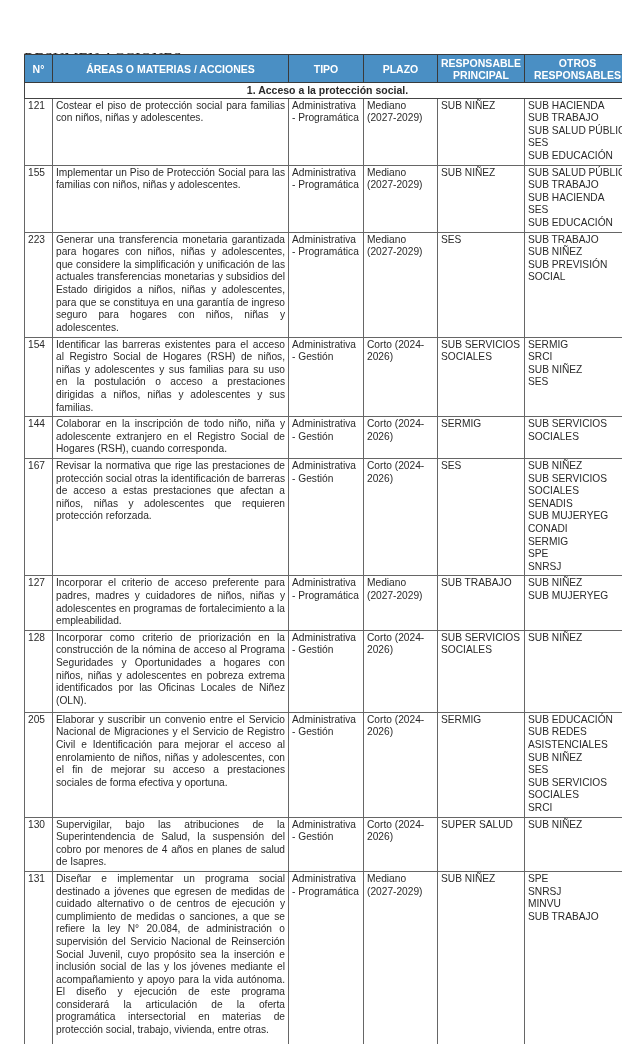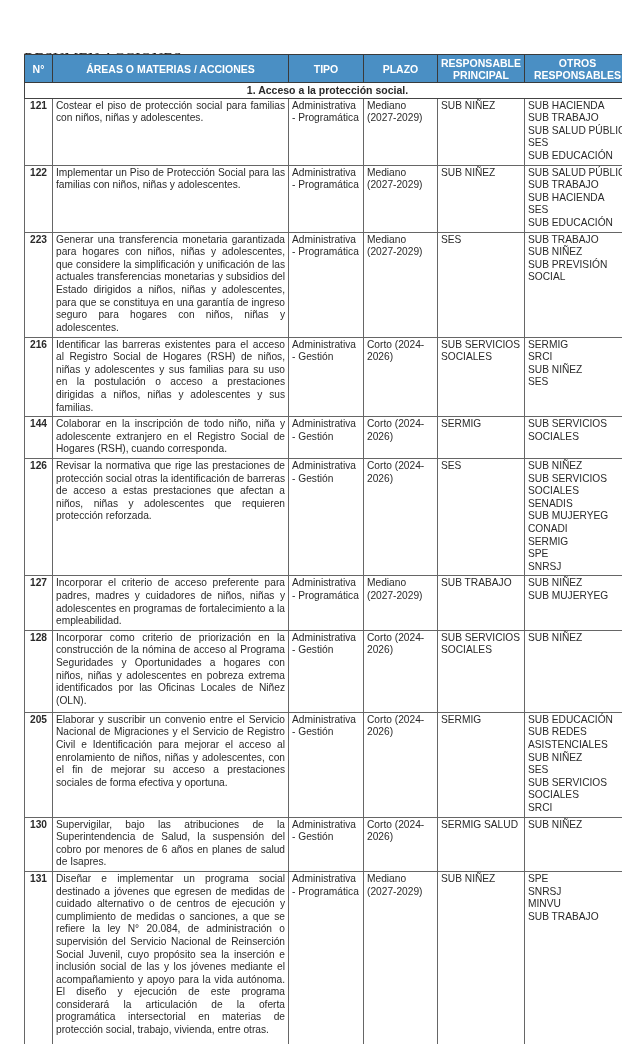--- a/index.html
+++ b/index.html
@@ -1,21 +1,21 @@
 <!DOCTYPE html>
 <html><head>
 <meta charset="utf-8">
 <style>
   html, body { margin: 0; padding: 0; background: #ffffff; }
   body { width: 622px; height: 1044px; position: relative; overflow: hidden; font-family: "Liberation Sans", sans-serif; color: #222; }
   .page-title { position: absolute; left: 24px; top: 9px; font-family: "Liberation Serif", serif; font-size: 15.5px; letter-spacing: 0.2px; color: #222; margin-top: 40px; }
   table.actions { position: absolute; left: 24px; top: 54px; width: 586px; border-collapse: collapse; table-layout: fixed; }
   table.actions th { background: #4a8fc4; color: #fff; font-weight: bold; font-size: 10.5px; line-height: 12px; border: 1px solid #3a3a3a; text-align: center; vertical-align: middle; height: 27px; padding: 0 2px; }
   table.actions td { border: 1px solid #666; font-size: 10.2px; line-height: 12.6px; vertical-align: top; padding: 1px 3px 2px 3px; color: #2a2a2a; }
-  td.num { font-weight: bold; text-align: center; padding-top: 1px; }
+  td.num { font-weight: normal; text-align: left; padding-top: 1px; }
   td.accion { text-align: justify; }
   td.tipo, td.plazo, td.resp { text-align: left; }
   td.otros { text-align: left; }
   td.otros div { white-space: nowrap; }
   tr.section td { text-align: center; font-weight: bold; font-size: 10.5px; padding: 1px 0; border: 1px solid #444; }
   col.c-num { width: 28px; }
   col.c-acc { width: 236px; }
   col.c-tipo { width: 75px; }
   col.c-plazo { width: 74px; }
   col.c-resp { width: 87px; }
@@ -57,21 +57,21 @@
         <td class="resp">SUB NIÑEZ</td>
         <td class="otros">
           <div>SUB HACIENDA</div>
           <div>SUB TRABAJO</div>
           <div>SUB SALUD PÚBLICA</div>
           <div>SES</div>
           <div>SUB EDUCACIÓN</div>
         </td>
       </tr>
       <tr style="height: 65px;">
-        <td class="num">122</td>
+        <td class="num">155</td>
         <td class="accion">Implementar un Piso de Protección Social para las familias con niños, niñas y adolescentes.</td>
         <td class="tipo">Administrativa - Programática</td>
         <td class="plazo">Mediano (2027-2029)</td>
         <td class="resp">SUB NIÑEZ</td>
         <td class="otros">
           <div>SUB SALUD PÚBLICA</div>
           <div>SUB TRABAJO</div>
           <div>SUB HACIENDA</div>
           <div>SES</div>
           <div>SUB EDUCACIÓN</div>
@@ -84,21 +84,21 @@
         <td class="plazo">Mediano (2027-2029)</td>
         <td class="resp">SES</td>
         <td class="otros">
           <div>SUB TRABAJO</div>
           <div>SUB NIÑEZ</div>
           <div>SUB PREVISIÓN</div>
           <div>SOCIAL</div>
         </td>
       </tr>
       <tr style="height: 73px;">
-        <td class="num">216</td>
+        <td class="num">154</td>
         <td class="accion">Identificar las barreras existentes para el acceso al Registro Social de Hogares (RSH) de niños, niñas y adolescentes y sus familias para su uso en la postulación o acceso a prestaciones dirigidas a niños, niñas y adolescentes y sus familias.</td>
         <td class="tipo">Administrativa - Gestión</td>
         <td class="plazo">Corto (2024-2026)</td>
         <td class="resp">SUB SERVICIOS SOCIALES</td>
         <td class="otros">
           <div>SERMIG</div>
           <div>SRCI</div>
           <div>SUB NIÑEZ</div>
           <div>SES</div>
         </td>
@@ -108,21 +108,21 @@
         <td class="accion">Colaborar en la inscripción de todo niño, niña y adolescente extranjero en el Registro Social de Hogares (RSH), cuando corresponda.</td>
         <td class="tipo">Administrativa - Gestión</td>
         <td class="plazo">Corto (2024-2026)</td>
         <td class="resp">SERMIG</td>
         <td class="otros">
           <div>SUB SERVICIOS</div>
           <div>SOCIALES</div>
         </td>
       </tr>
       <tr style="height: 115px;">
-        <td class="num">126</td>
+        <td class="num">167</td>
         <td class="accion">Revisar la normativa que rige las prestaciones de protección social otras la identificación de barreras de acceso a estas prestaciones que afectan a niños, niñas y adolescentes que requieren protección reforzada.</td>
         <td class="tipo">Administrativa - Gestión</td>
         <td class="plazo">Corto (2024-2026)</td>
         <td class="resp">SES</td>
         <td class="otros">
           <div>SUB NIÑEZ</div>
           <div>SUB SERVICIOS</div>
           <div>SOCIALES</div>
           <div>SENADIS</div>
           <div>SUB MUJERYEG</div>
@@ -165,24 +165,24 @@
           <div>ASISTENCIALES</div>
           <div>SUB NIÑEZ</div>
           <div>SES</div>
           <div>SUB SERVICIOS</div>
           <div>SOCIALES</div>
           <div>SRCI</div>
         </td>
       </tr>
       <tr style="height: 52px;">
         <td class="num">130</td>
-        <td class="accion">Supervigilar, bajo las atribuciones de la Superintendencia de Salud, la suspensión del cobro por menores de 6 años en planes de salud de Isapres.</td>
+        <td class="accion">Supervigilar, bajo las atribuciones de la Superintendencia de Salud, la suspensión del cobro por menores de 4 años en planes de salud de Isapres.</td>
         <td class="tipo">Administrativa - Gestión</td>
         <td class="plazo">Corto (2024-2026)</td>
-        <td class="resp">SERMIG SALUD</td>
+        <td class="resp">SUPER SALUD</td>
         <td class="otros">
           <div>SUB NIÑEZ</div>
         </td>
       </tr>
       <tr style="height: 190px;">
         <td class="num">131</td>
         <td class="accion">Diseñar e implementar un programa social destinado a jóvenes que egresen de medidas de cuidado alternativo o de centros de ejecución y cumplimiento de medidas o sanciones, a que se refiere la ley N° 20.084, de administración o supervisión del Servicio Nacional de Reinserción Social Juvenil, cuyo propósito sea la inserción e inclusión social de las y los jóvenes mediante el acompañamiento y apoyo para la vida autónoma. El diseño y ejecución de este programa considerará la articulación de la oferta programática intersectorial en materias de protección social, trabajo, vivienda, entre otras.</td>
         <td class="tipo">Administrativa - Programática</td>
         <td class="plazo">Mediano (2027-2029)</td>
         <td class="resp">SUB NIÑEZ</td>

